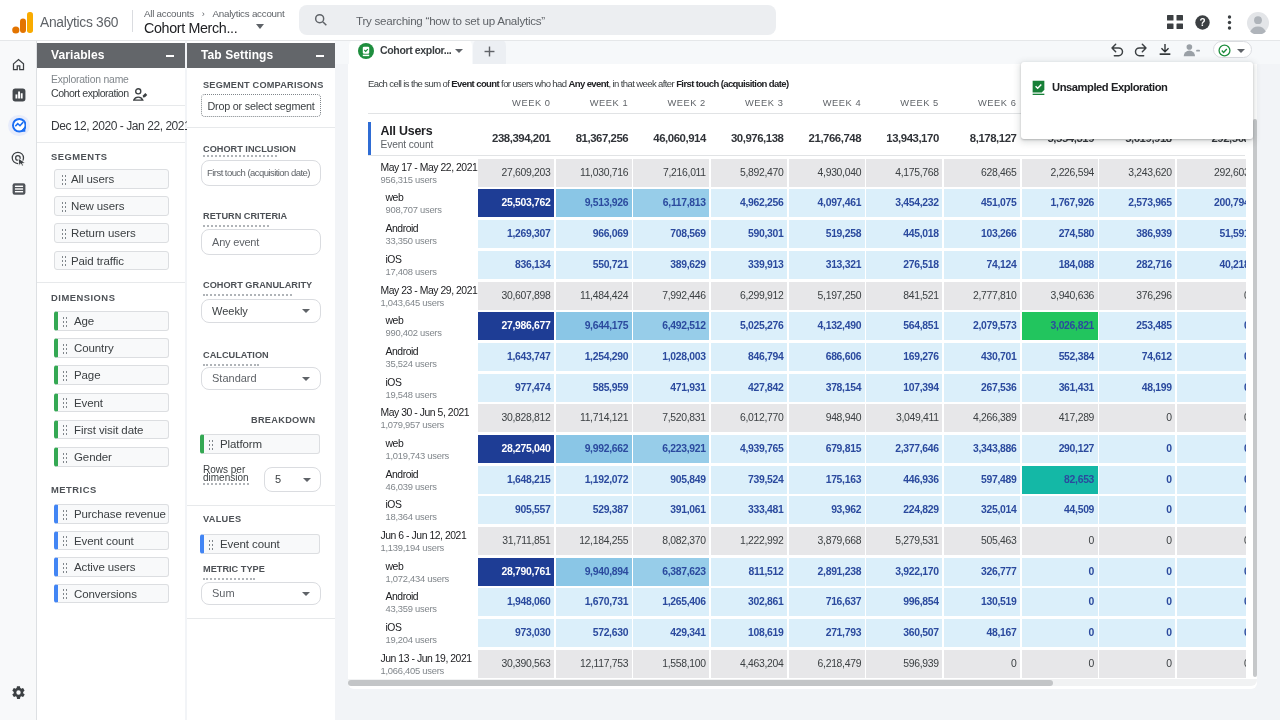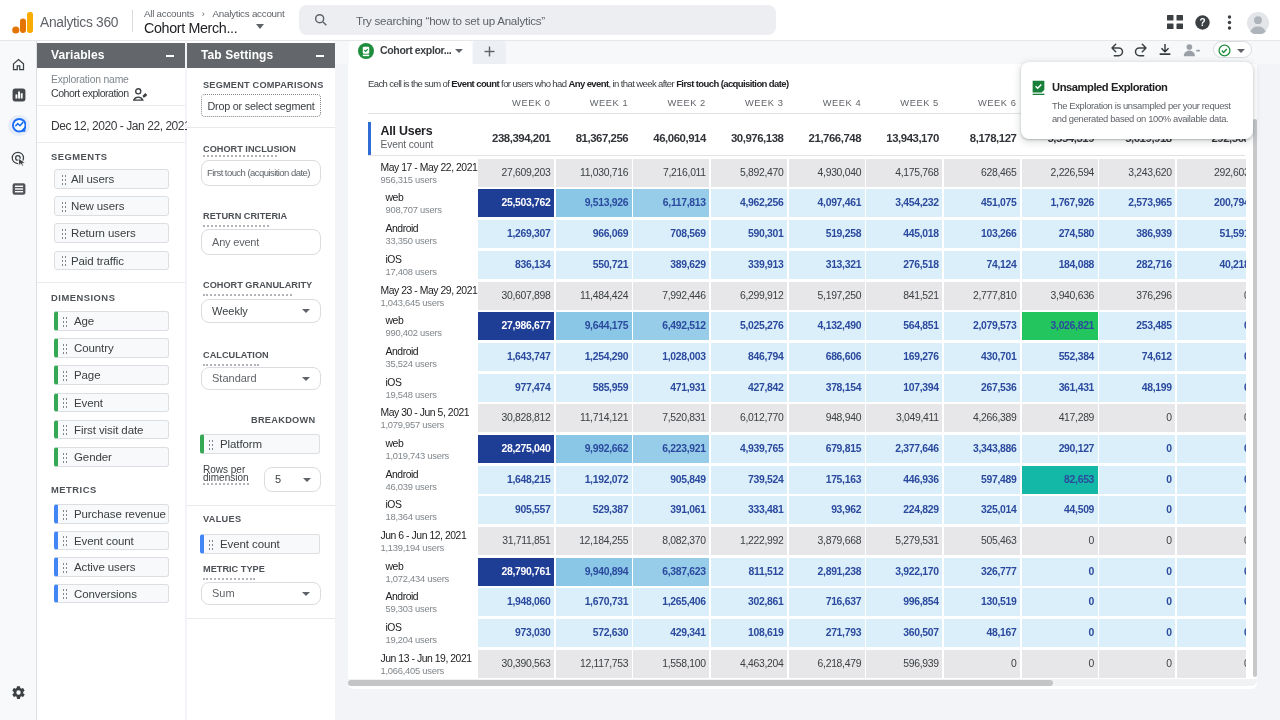--- a/index.html
+++ b/index.html
@@ -61,21 +61,21 @@
 .auc{width:76px;flex:none;margin-right:1.66px;font-size:11.4px;font-weight:bold;color:#303338;text-align:right;line-height:33px;padding-right:3.5px;letter-spacing:-0.45px;}
 #hline2{margin-top:0px;height:1px;background:#e1e3e5;width:877px;}
 #tbody{margin-top:2.5px;}
 
 #hsb{position:absolute;left:0px;top:615px;width:909px;height:7px;background:#f1f2f3;border-radius:0 0 6px 6px;}
 #hsbthumb{position:absolute;left:0;top:0.5px;width:705px;height:6px;background:#c3c5c7;border-radius:3px;}
 #vsbthumb{position:absolute;left:904.5px;top:55px;width:4.5px;height:558px;background:#c6c8ca;border-radius:2px;}
 
 #toolbar{position:absolute;top:11px;right:28px;height:18px;z-index:3;}
 
-#popup{position:absolute;left:686px;top:32px;width:232px;height:77px;background:#fff;border-radius:8px;z-index:40;
+#popup{position:absolute;left:686px;top:32px;width:232px;height:77px;background:#fff;border-radius:3px;z-index:40;
 box-shadow:0 1px 2px rgba(60,64,67,.3),0 2px 6px 2px rgba(60,64,67,.15);}
 #popup h3{position:absolute;left:31px;top:19px;font-size:11.2px;font-weight:bold;color:#202124;letter-spacing:-0.45px;}
 #popup p{position:absolute;left:31px;top:37px;font-size:9.4px;color:#5f6368;line-height:13px;letter-spacing:-0.35px;}
 </style></head>
 <body>
 
 <div id="hdr">
   <svg id="logo" width="24" height="24" viewBox="0 0 24 24">
     <rect x="16" y="1" width="6" height="21" rx="2.7" fill="#F9AB00"></rect>
     <rect x="9" y="7.5" width="6" height="14.5" rx="3" fill="#E37400"></rect>
@@ -515,21 +515,21 @@
             <div class="c b" style="background:#dbeffa;color:#2b4a9e">2,891,238</div>
             <div class="c b" style="background:#dbeffa;color:#2b4a9e">3,922,170</div>
             <div class="c b" style="background:#dbeffa;color:#2b4a9e">326,777</div>
             <div class="c b" style="background:#dbeffa;color:#2b4a9e">0</div>
             <div class="c b" style="background:#dbeffa;color:#2b4a9e">0</div>
             <div class="c b" style="background:#dbeffa;color:#2b4a9e">0</div>
           </div>
 <div class="trow">
             <div class="rl" style="padding-left:17.5px">
               <div class="rl1">Android</div>
-              <div class="rl2">59,303 users</div>
+              <div class="rl2">43,359 users</div>
             </div>
             <div class="c b" style="background:#dbeffa;color:#2b4a9e">1,948,060</div>
             <div class="c b" style="background:#dbeffa;color:#2b4a9e">1,670,731</div>
             <div class="c b" style="background:#dbeffa;color:#2b4a9e">1,265,406</div>
             <div class="c b" style="background:#dbeffa;color:#2b4a9e">302,861</div>
             <div class="c b" style="background:#dbeffa;color:#2b4a9e">716,637</div>
             <div class="c b" style="background:#dbeffa;color:#2b4a9e">996,854</div>
             <div class="c b" style="background:#dbeffa;color:#2b4a9e">130,519</div>
             <div class="c b" style="background:#dbeffa;color:#2b4a9e">0</div>
             <div class="c b" style="background:#dbeffa;color:#2b4a9e">0</div>
@@ -574,14 +574,13 @@
       </div>
     <div id="vsbthumb"></div>
   </div>
   <div id="popup">
     <svg class="abs" style="left:11px;top:18px" width="13" height="15" viewBox="0 0 20 23">
  <path d="M1 1 h18 v14 l-4 4 h-14z" fill="#188038"></path>
  <path fill="none" stroke="#fff" stroke-width="2.2" d="M5.5 9.5l3.2 3.2 5.6-5.8"></path>
  <rect x="1" y="21" width="18" height="2.2" fill="#188038"></rect>
       </svg>
     <h3>Unsampled Exploration</h3>
-    <p>The Exploration is unsampled per your request<br>and generated based on 100% available data.</p>
   </div>
 </div>
 </body></html>

